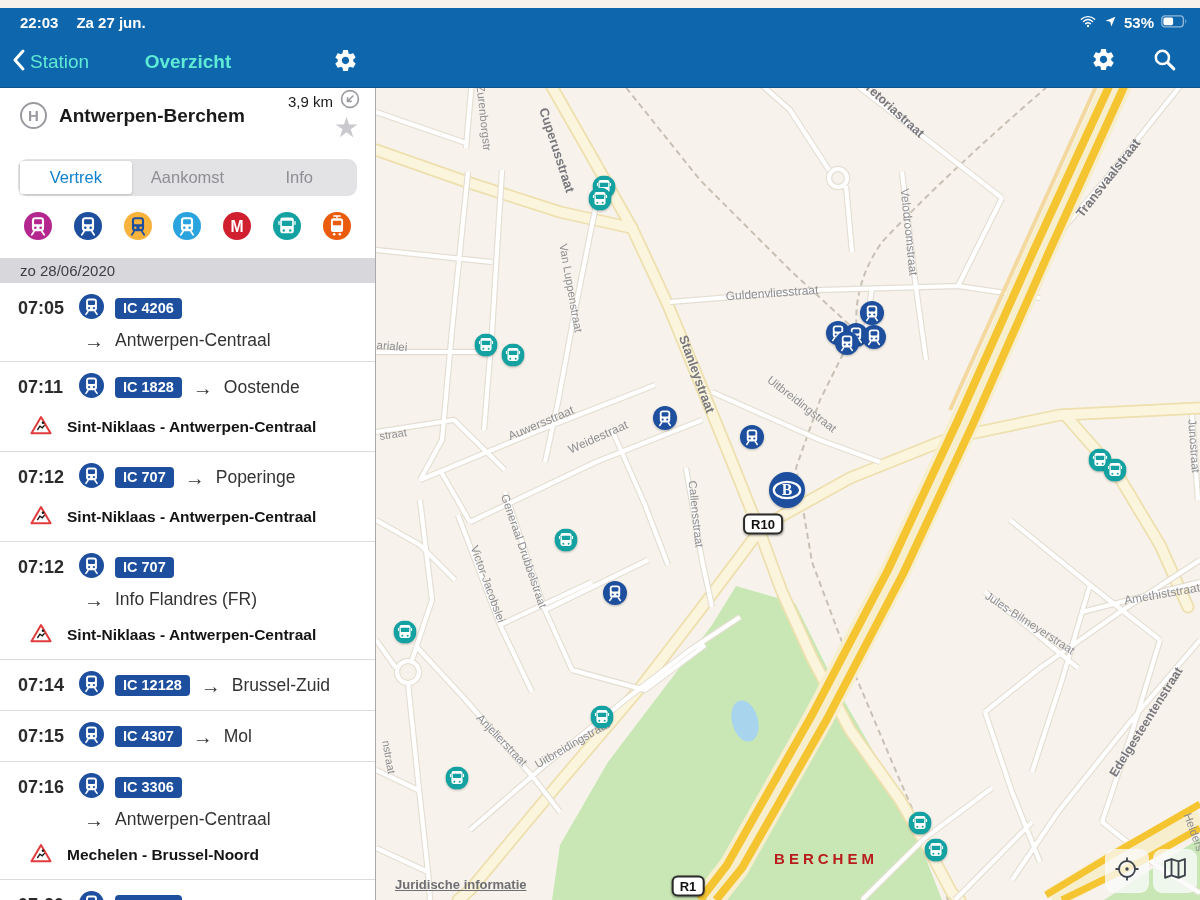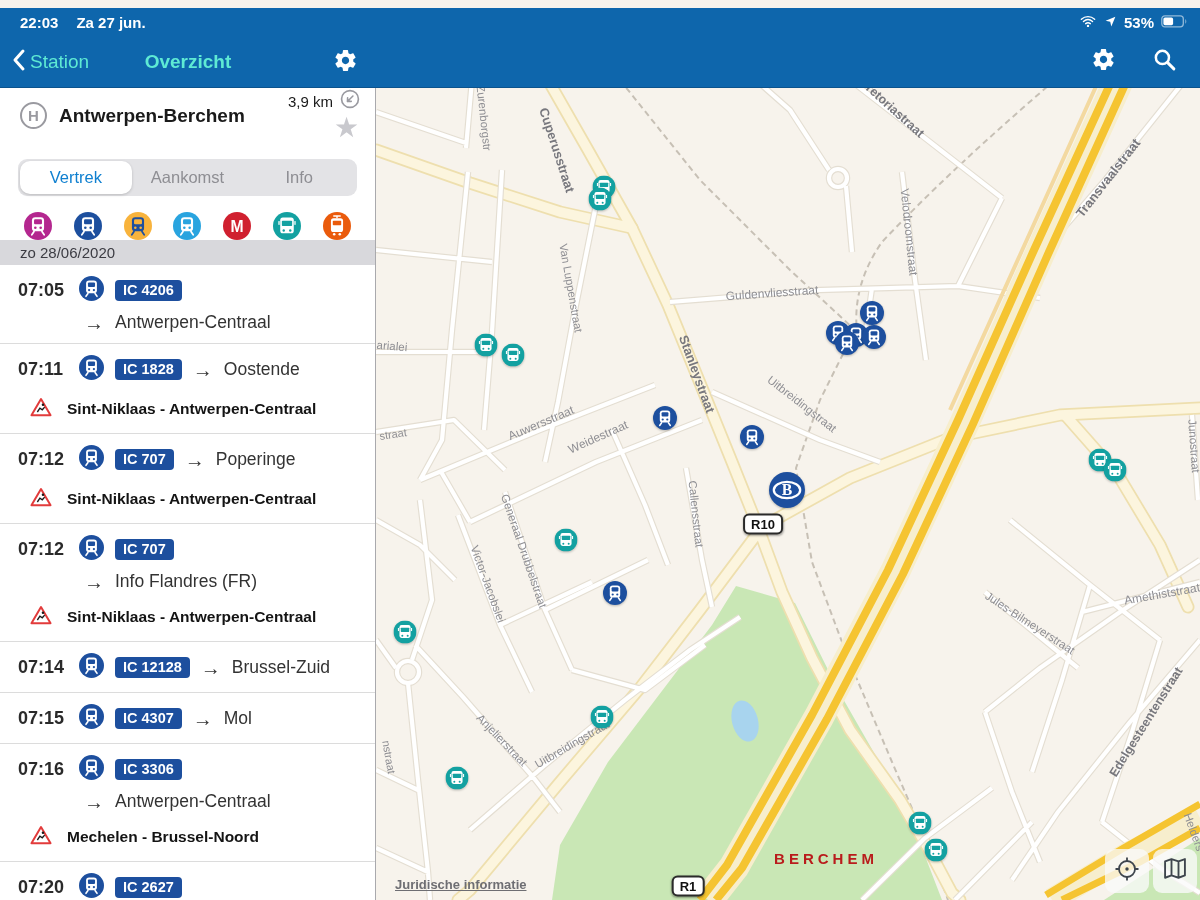--- a/index.html
+++ b/index.html
@@ -25,25 +25,25 @@
   
   .panel { position:absolute; top:80px; left:0; width:376px; height:820px; background:#fff; border-right:1px solid #a9a9ad; z-index:40; overflow:hidden; }
   .station-header { position:relative; height:75px; padding:12px 14px 0 20px; }
   .station-line1 { display:flex; align-items:center; gap:12px; margin-top:10px; }
   .h-icon { width:27px; height:27px; border:2.5px solid #9a9aa0; border-radius:50%; color:#9a9aa0; font-weight:bold; font-size:15px; display:flex; align-items:center; justify-content:center; flex:0 0 auto; }
   .station-name { font-size:19px; font-weight:bold; color:#1a1a1a; }
   .distance-wrap { position:absolute; right:14px; top:8px; display:flex; align-items:center; gap:6px; }
   .distance { font-size:15px; color:#1a1a1a; }
   .star { position:absolute; right:16px; top:34px; font-size:28px; color:#c9c9ce; line-height:1; cursor:pointer; }
   .segmented { margin:4px 18px 0 18px; height:37px; background:#e3e3e6; border-radius:9px; display:flex; padding:2px; }
-  .segment { flex:1; display:flex; align-items:center; justify-content:center; font-size:16.5px; color:#8e8e93; border-radius:10px; cursor:pointer; }
+  .segment { flex:1; display:flex; align-items:center; justify-content:center; font-size:16.5px; color:#8e8e93; border-radius:3px; cursor:pointer; }
   .segment.active { background:#fff; color:#1080d0; box-shadow:0 1px 3px rgba(0,0,0,.18); }
   .modes { margin-top:16px; padding:0 24px; display:flex; justify-content:space-between; }
   .mode { cursor:pointer; line-height:0; }
-  .datebar { background:#d8d8dc; color:#3c3c43; font-size:15px; padding:4px 0 4px 20px; }
+  .datebar { margin-top:18px; background:#d8d8dc; color:#3c3c43; font-size:15px; padding:4px 0 4px 20px; }
   .dep-row { position:relative; padding:11px 12px 10px 18px; border-bottom:1px solid #dcdcdc; }
   .dep-line1 { display:flex; align-items:center; gap:11px; }
   .dep-time { font-weight:bold; font-size:18px; color:#2a2a2a; width:50px; flex:0 0 auto; }
   .line-badge { background:#1d4f9e; color:#fff; font-weight:bold; font-size:14.5px; padding:2px 8px 3px; border-radius:4px; }
   .arrow { font-size:20px; color:#333; line-height:1; }
   .dest { font-size:17.5px; color:#333; }
   .dep-line2 { margin:7px 0 0 66px; display:flex; align-items:center; gap:11px; }
   .warn { margin:13px 0 2px 12px; display:flex; align-items:center; gap:15px; font-weight:bold; font-size:15.5px; color:#141414; }
 
   

